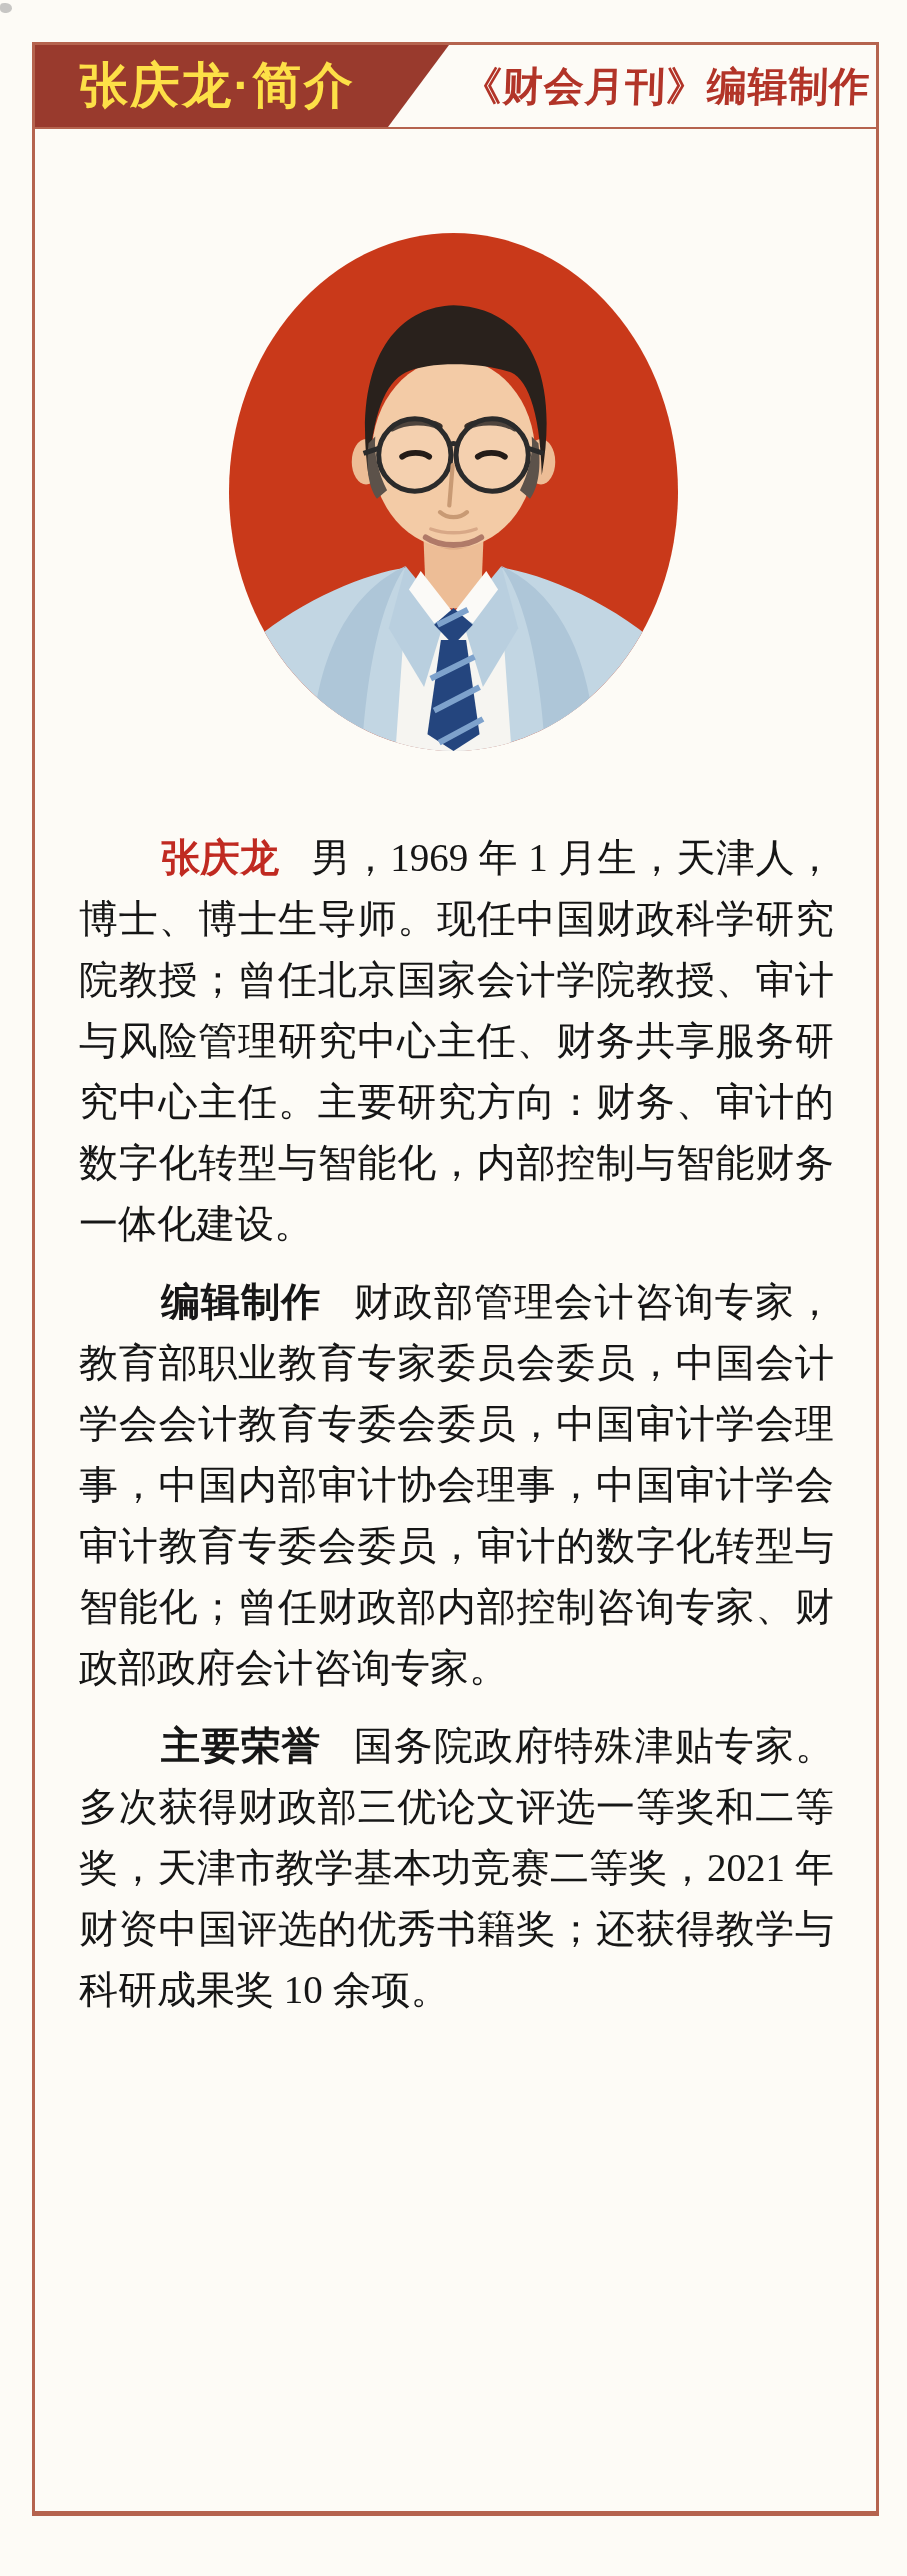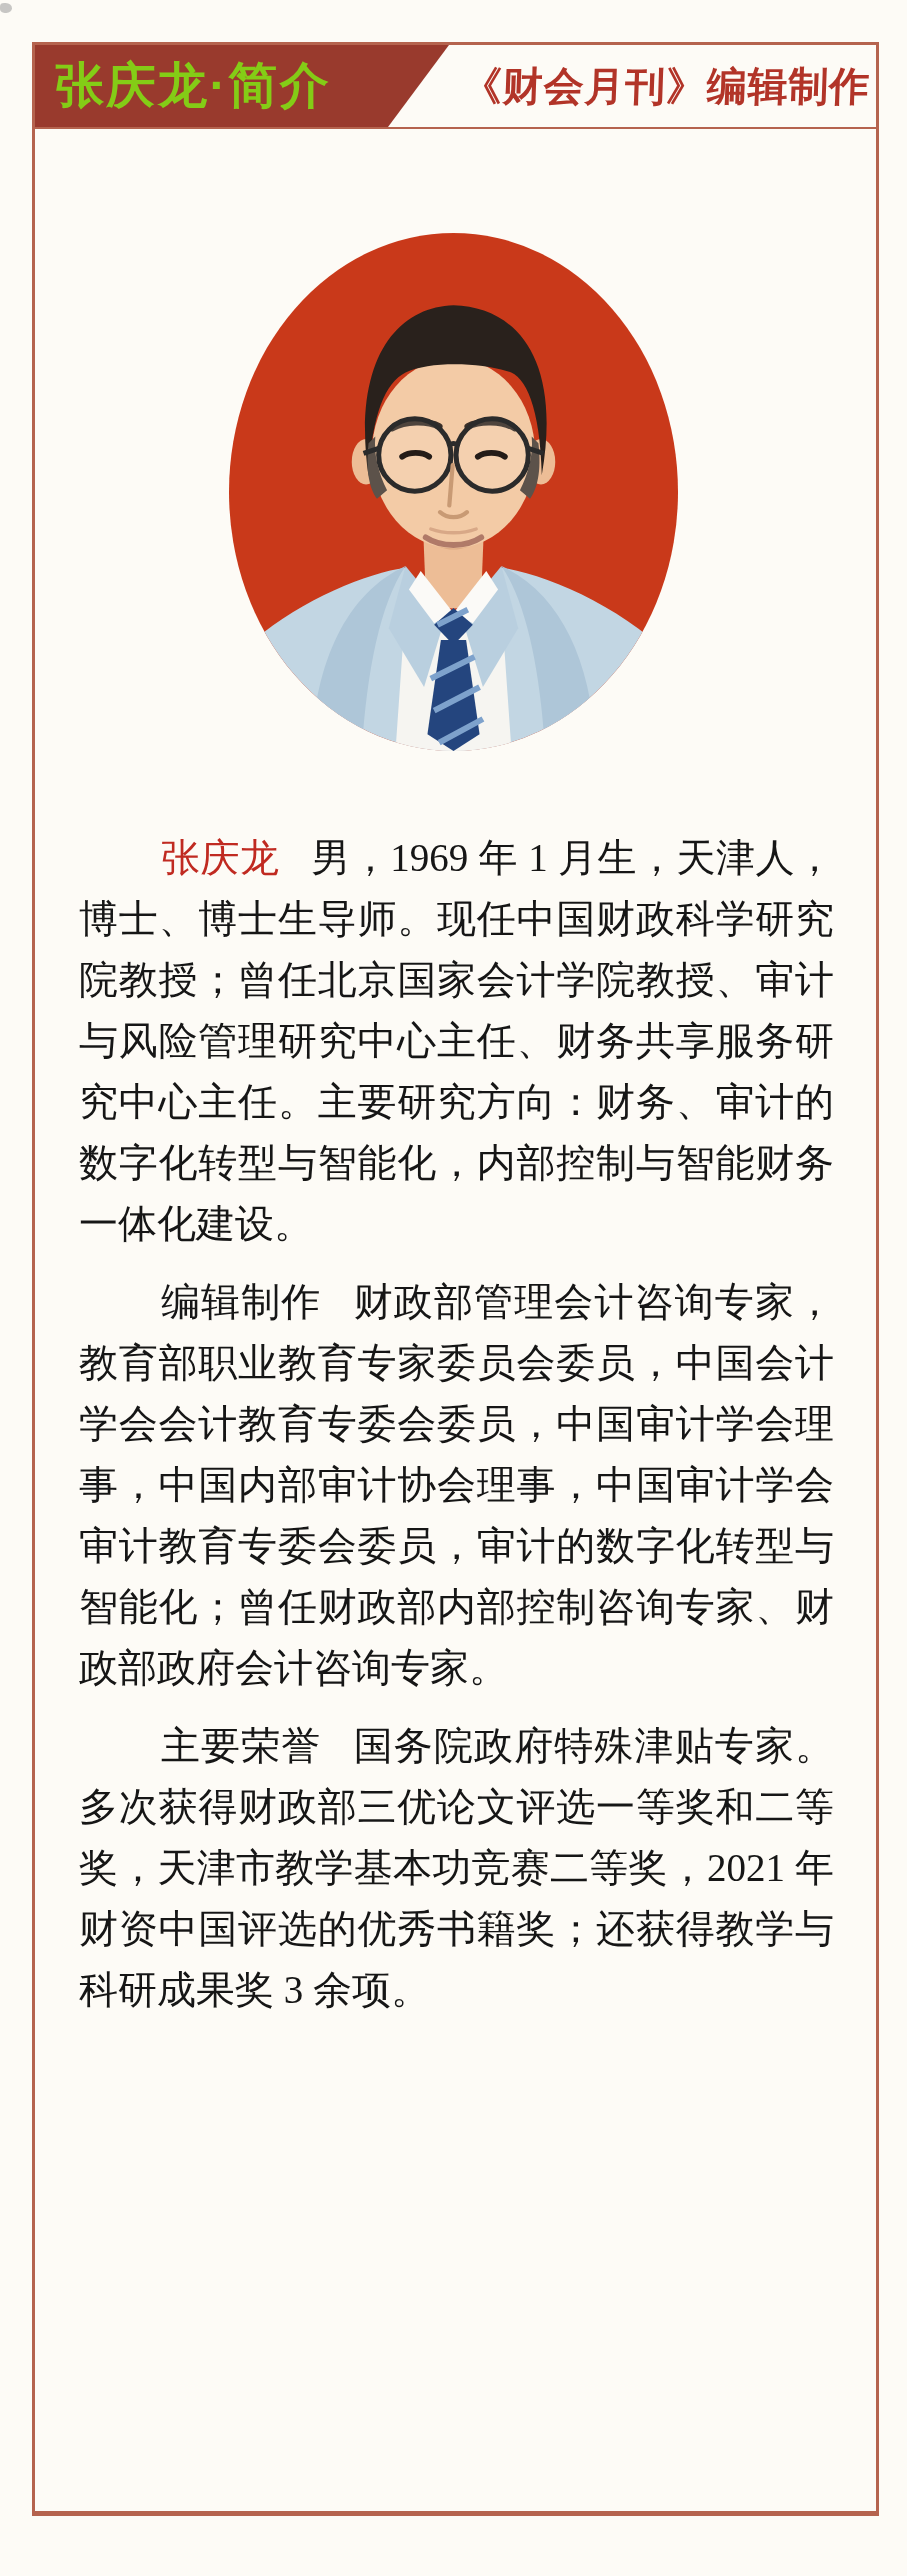--- a/index.html
+++ b/index.html
@@ -26,26 +26,26 @@
     position:absolute;left:0;top:0;width:100%;height:82px;
     border-bottom:2.5px solid #b5634e;
   }
   .header-red{
     position:absolute;left:0;top:0;height:82px;width:420px;
     background:#993a2d;
     clip-path:polygon(0 0,414px 0,353px 100%,0 100%);
     display:flex;align-items:center;
   }
   .page-title{
-    color:#84cc16;
+    color:#fde047;
     font-family:"Liberation Sans","DejaVu Sans",sans-serif;
     font-weight:bold;
     font-size:49px;
     letter-spacing:2.5px;
-    padding-left:20px;
+    padding-left:44px;
     white-space:nowrap;
   }
   .header-credit{
     position:absolute;left:420px;right:0;top:0;height:82px;
     display:flex;align-items:center;justify-content:center;
   }
   .credit-text{
     color:#b23428;
     font-family:"Liberation Serif","DejaVu Serif",serif;
     font-weight:bold;
@@ -63,21 +63,21 @@
   .bio{
     position:absolute;left:79px;top:827px;width:755px;
     font-size:39px;line-height:61px;
     color:#161616;
     text-align:justify;
     text-justify:inter-ideograph;
   }
   .bio p{margin:0 0 17px 0;text-indent:2.1em;}
   .lead-label{
     font-family:"Liberation Sans","DejaVu Sans",sans-serif;
-    font-weight:normal;
+    font-weight:bold;
     margin-right:0.55em;
   }
   .lead-name{color:#c02a21;}
 </style>
 </head>
 <body>
 
 <div>
 
   <div class="artifact"></div>
@@ -154,18 +154,18 @@
     <p>
       <span class="lead-label lead-name">张庆龙</span>
       <span>男，1969 年 1 月生，天津人，博士、博士生导师。现任中国财政科学研究院教授；曾任北京国家会计学院教授、审计与风险管理研究中心主任、财务共享服务研究中心主任。主要研究方向：财务、审计的数字化转型与智能化，内部控制与智能财务一体化建设。</span>
     </p>
     <p>
       <span class="lead-label">编辑制作</span>
       <span>财政部管理会计咨询专家，教育部职业教育专家委员会委员，中国会计学会会计教育专委会委员，中国审计学会理事，中国内部审计协会理事，中国审计学会审计教育专委会委员，审计的数字化转型与智能化；曾任财政部内部控制咨询专家、财政部政府会计咨询专家。</span>
     </p>
     <p>
       <span class="lead-label">主要荣誉</span>
-      <span>国务院政府特殊津贴专家。多次获得财政部三优论文评选一等奖和二等奖，天津市教学基本功竞赛二等奖，2021 年财资中国评选的优秀书籍奖；还获得教学与科研成果奖 3 余项。</span>
+      <span>国务院政府特殊津贴专家。多次获得财政部三优论文评选一等奖和二等奖，天津市教学基本功竞赛二等奖，2021 年财资中国评选的优秀书籍奖；还获得教学与科研成果奖 10 余项。</span>
     </p>
   </div>
 
 </div>
 
 
 </body></html>

